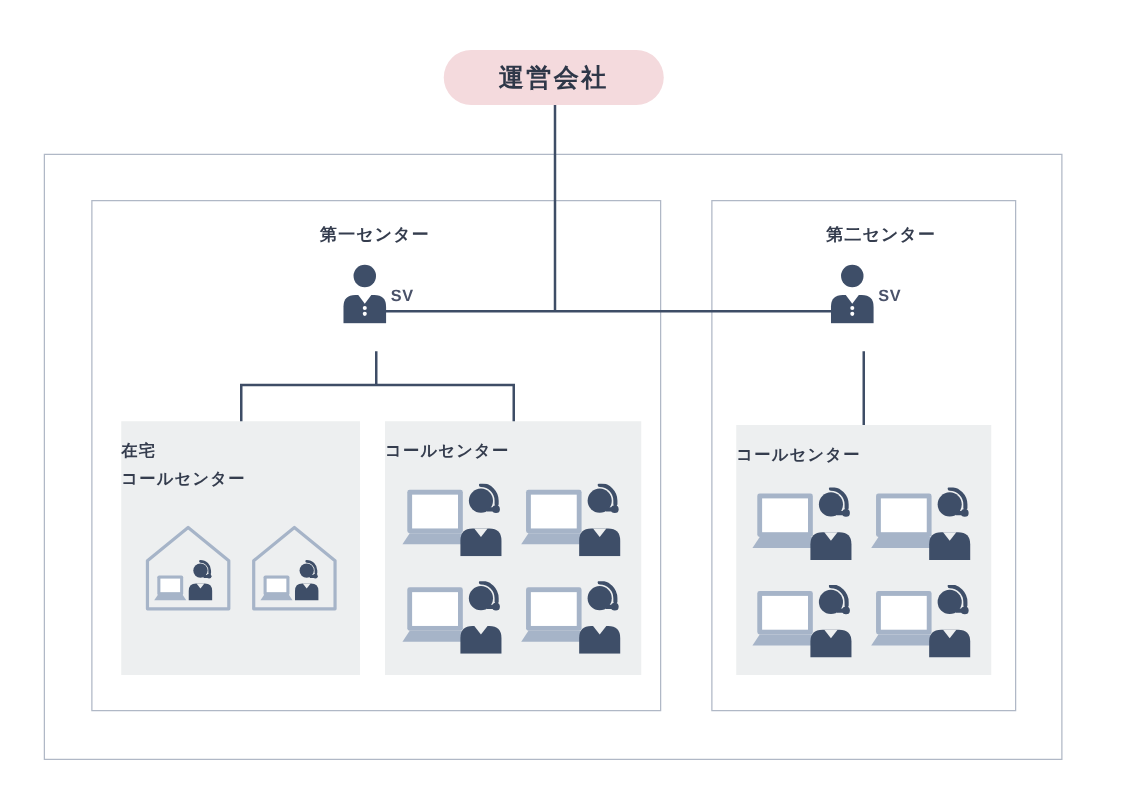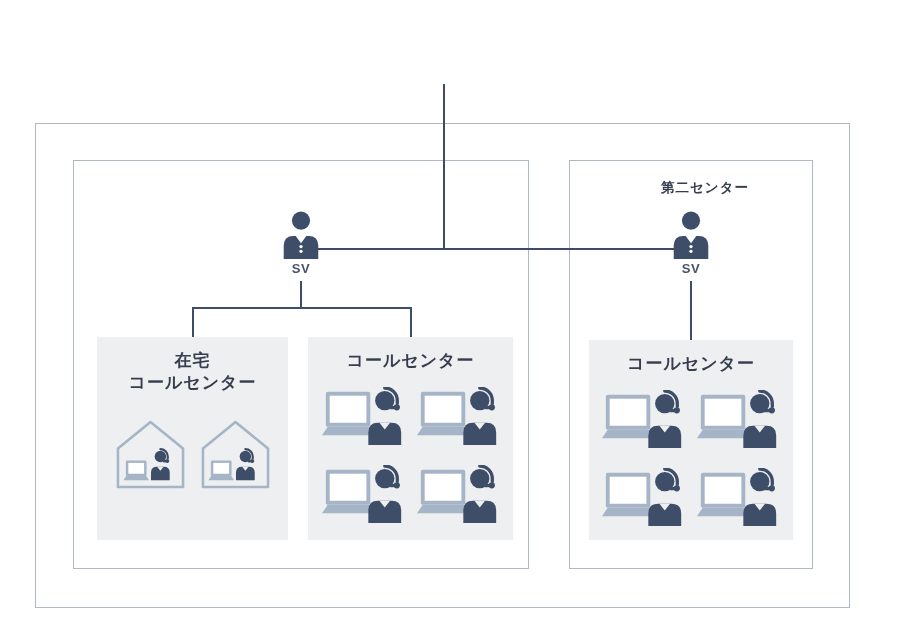--- a/index.html
+++ b/index.html
@@ -24,33 +24,33 @@
   .box-inner2{left:569px;top:160px;width:242px;height:407px;}
   
   .center-title{
     position:absolute;text-align:center;font-size:13.5px;font-weight:bold;
     color:#353d4e;z-index:3;letter-spacing:1px;
   }
   .ct1{left:73px;top:179px;width:454px;}
   .ct2{left:569px;top:179px;width:272px;}
   
   .sv-group{
-    position:absolute;display:flex;flex-direction:column;align-items:center;
+    position:absolute;display:flex;flex-direction:row;align-items:center;
     z-index:3;width:60px;
   }
   .sv1{left:271px;top:211px;}
   .sv2{left:661px;top:211px;}
   .sv-label{margin-top:2px;font-size:13px;font-weight:600;color:#4a5269;letter-spacing:.5px;}
   
   .group-box{position:absolute;background:#edeff0;z-index:3;}
   .gb-home{left:97px;top:337px;width:191px;height:203px;}
   .gb-cc1{left:308px;top:337px;width:205px;height:203px;}
   .gb-cc2{left:589px;top:340px;width:204px;height:200px;}
   .group-title{
-    margin-top:13px;text-align:center;font-size:17px;font-weight:bold;
+    margin-top:13px;text-align:left;font-size:13px;font-weight:bold;
     color:#353d4e;line-height:22px;letter-spacing:1px;
   }
   .group-title div{line-height:22px;}
   .houses-row{display:flex;justify-content:center;gap:10px;margin-top:25px;}
   .agents-grid{
     display:flex;flex-wrap:wrap;justify-content:center;
     column-gap:10px;row-gap:20px;margin-top:15px;padding:0 6px;
   }
   .icon{display:block;}
 </style>
@@ -64,21 +64,25 @@
     <path d="M305,249 L687,249"></path>
     <path d="M301,281 L301,308"></path>
     <path d="M193,339 L193,308 L411,308 L411,339"></path>
     <path d="M691,281 L691,342"></path>
   </svg>
 
   <div class="box box-outer"></div>
   <div class="box box-inner1"></div>
   <div class="box box-inner2"></div>
 
-
+  <div class="node-root">
+    <span>運営会社</span>
+  </div>
+
+  <div class="center-title ct1">第一センター</div>
   <div class="center-title ct2">第二センター</div>
 
   <div class="sv-group sv1">
     <svg class="icon" viewBox="0 0 44 50" width="44" height="48">
       <circle cx="22" cy="10" r="9.5" fill="#3e4e68"></circle>
       <path d="M4,50 L4,36 Q4,26 14,26 L30,26 Q40,26 40,36 L40,50 Z" fill="#3e4e68"></path>
       <path d="M16.5,26 L27.5,26 L22,33.5 Z" fill="#ffffff"></path>
       <circle cx="22" cy="37" r="1.7" fill="#ffffff"></circle>
       <circle cx="22" cy="42" r="1.7" fill="#ffffff"></circle>
     </svg>

